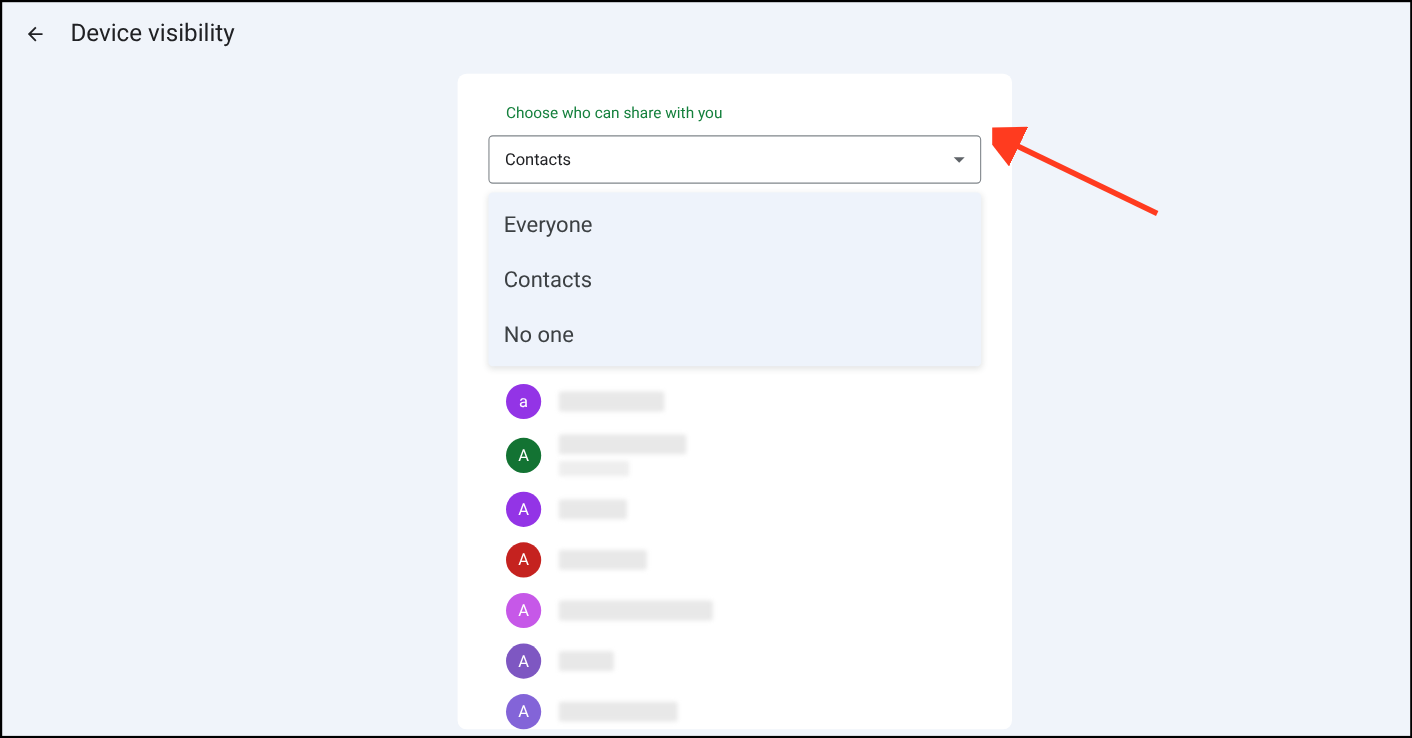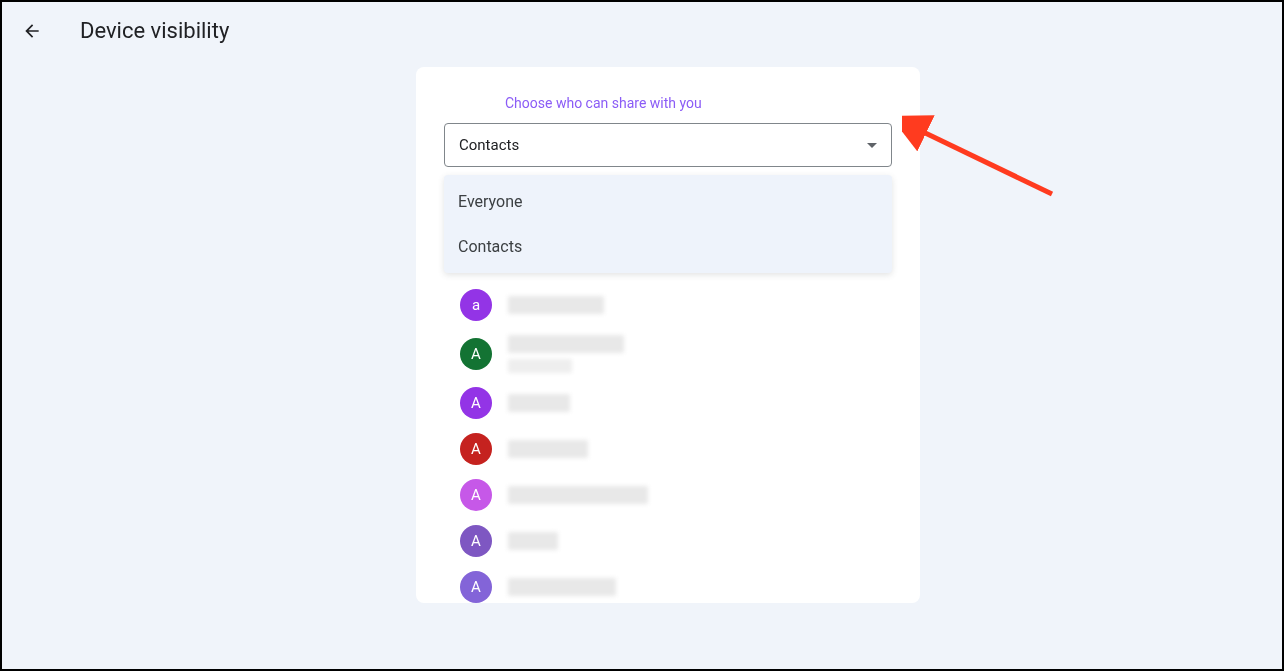--- a/index.html
+++ b/index.html
@@ -13,21 +13,21 @@
       width: 1284px;
       height: 671px;
       overflow: hidden;
       border: 2px solid #000;
       position: relative;
     }
     .header {
       display: flex;
       align-items: center;
       padding: 16px 18px;
-      gap: 36px;
+      gap: 20px;
     }
     .back-icon {
       width: 24px;
       height: 24px;
       display: flex;
       align-items: center;
       justify-content: center;
       cursor: pointer;
     }
     .back-icon svg {
@@ -44,23 +44,22 @@
       background: #fff;
       width: 504px;
       margin-left: 414px;
       margin-top: 8px;
       border-radius: 8px;
       padding: 28px 0 0 0;
       position: relative;
     }
     .section-label {
       font-size: 14px;
-      color: #8b5cf6;
+      color: #15803d;
       padding: 0 44px 12px 44px;
-      margin-left: 45px;
     }
     .select-box {
       margin: 0 28px;
       border: 1px solid #80868b;
       border-radius: 4px;
       height: 44px;
       display: flex;
       align-items: center;
       justify-content: space-between;
       padding: 0 14px;
@@ -80,21 +79,21 @@
     }
     .dropdown-menu {
       margin: 8px 28px 0 28px;
       background: #eef3fb;
       border-radius: 4px;
       box-shadow: 0 2px 6px rgba(60,64,67,0.15);
       padding: 4px 0;
     }
     .dropdown-item {
       padding: 13px 14px;
-      font-size: 16px;
+      font-size: 20px;
       color: #3c4043;
       cursor: pointer;
     }
     .contact-list {
       padding: 16px 44px 0 44px;
     }
     .contact-row {
       display: flex;
       align-items: center;
       gap: 16px;
@@ -155,20 +154,21 @@
   <div class="section-label">Choose who can share with you</div>
 
   <div class="select-box">
     <span class="select-value">Contacts</span>
     <span class="dropdown-arrow"></span>
   </div>
 
   <div class="dropdown-menu">
     <div class="dropdown-item">Everyone</div>
     <div class="dropdown-item">Contacts</div>
+    <div class="dropdown-item">No one</div>
   </div>
 
   <div class="contact-list">
 
   <div class="contact-row">
         <div class="avatar" style="background: rgb(147, 52, 230);">a</div>
         <div class="contact-text">
           <div class="blur-bar" style="width: 96px;"></div>
         </div>
       </div>

